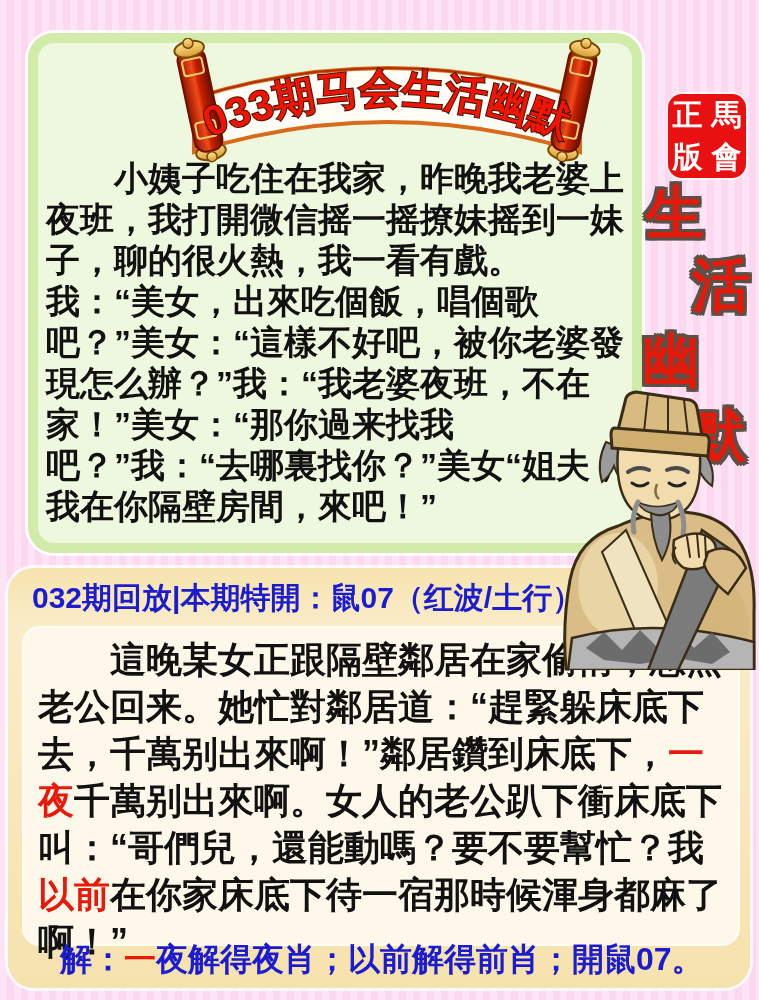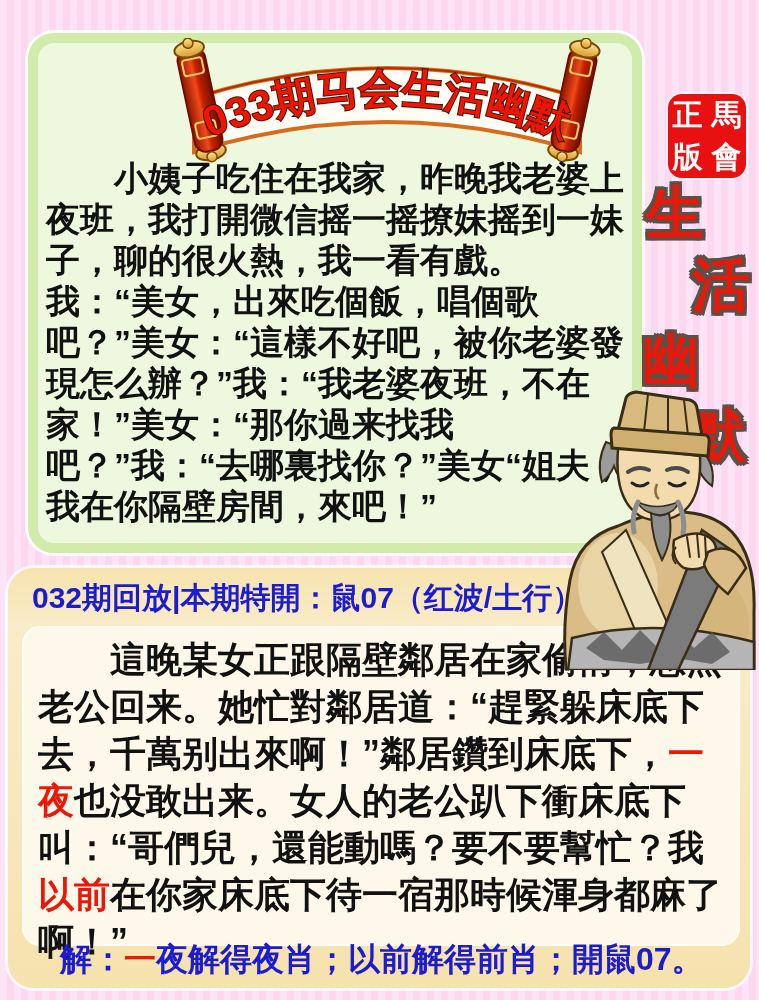--- a/index.html
+++ b/index.html
@@ -141,21 +141,21 @@
   </div>
 
   <div class="side-char c0">生</div>
   <div class="side-char c1">活</div>
   <div class="side-char c2">幽</div>
   <div class="side-char c3">默</div>
 
   <div class="yellow-box">
     <div class="recap-header">032期回放|本期特開：鼠07（红波/土行）</div>
     <div class="yellow-body">
-      <div class="joke2-text"><span class="seg-black">這晚某女正跟隔壁鄰居在家偷情，忽然老公回来。她忙對鄰居道：“趕緊躲床底下去，千萬别出來啊！”鄰居鑽到床底下，</span><span class="seg-red">一夜</span><span class="seg-black">也没敢出来。女人的老公趴下衝床底下叫：“哥們兒，還能動嗎？要不要幫忙？我</span><span class="seg-red">以前</span><span class="seg-black">在你家床底下待一宿那時候渾身都麻了啊！”</span></div>
+      <div class="joke2-text"><span class="seg-black">這晚某女正跟隔壁鄰居在家偷情，忽然老公回来。她忙對鄰居道：“趕緊躲床底下去，千萬别出來啊！”鄰居鑽到床底下，</span><span class="seg-red">一夜</span><span class="seg-black">千萬别出來啊。女人的老公趴下衝床底下叫：“哥們兒，還能動嗎？要不要幫忙？我</span><span class="seg-red">以前</span><span class="seg-black">在你家床底下待一宿那時候渾身都麻了啊！”</span></div>
     </div>
     <div class="solution-line"><span class="seg-blue">解：</span><span class="seg-red">一</span><span class="seg-blue">夜解得夜肖；以前解得前肖；開鼠07。</span></div>
   </div>
 
   <svg class="oldman" viewBox="0 0 200 290">
 
     <path d="M14,200 Q22,158 62,146 Q80,138 98,134 Q150,126 176,152 Q200,178 198,232 L198,290 L10,290 Q6,244 14,200 Z" fill="#d9bc86" stroke="#3a2d18" stroke-width="3"></path>
     <ellipse cx="62" cy="205" rx="40" ry="52" fill="#e9d6a8" opacity="0.9"></ellipse>
     <ellipse cx="155" cy="245" rx="38" ry="48" fill="#cfae72" opacity="0.55"></ellipse>
 

